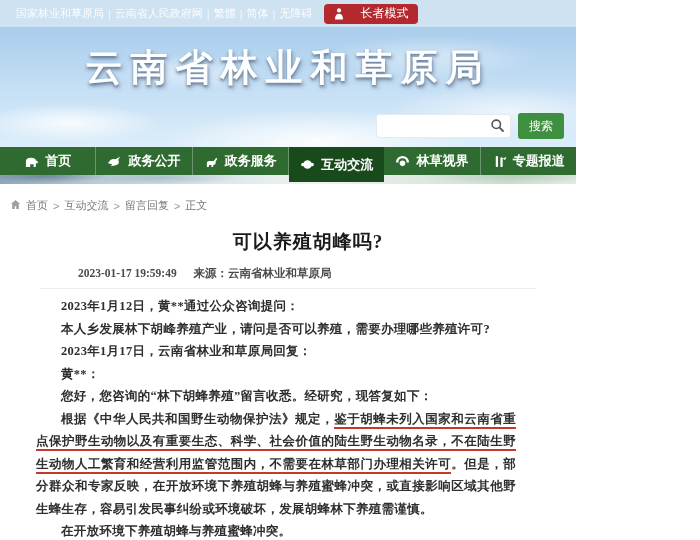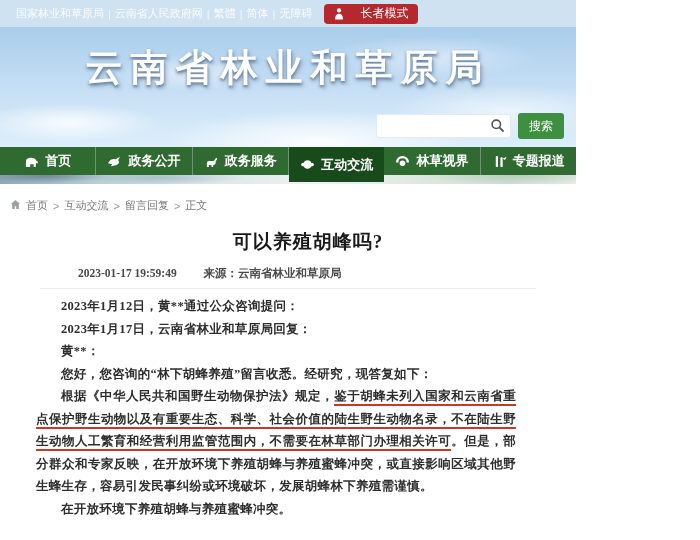--- a/index.html
+++ b/index.html
@@ -90,21 +90,21 @@
   .breadcrumb .crumb.current{cursor:default;text-align:center;}
   .breadcrumb .bsep{color:#999;}
   .article-title{
     margin:16px 0 0 0;text-align:center;font-size:19px;font-weight:bold;color:#1a1a1a;
     font-family:"Liberation Serif","DejaVu Serif",serif;letter-spacing:1px;padding-left:40px;
   }
   .meta{
     margin:11px 0 0 78px;font-size:11.5px;color:#4a4a4a;
     font-family:"Liberation Serif","DejaVu Serif",serif;font-weight:600;
   }
-  .meta .date{margin-right:24px;font-family:Liberation Serif, serif;}
+  .meta .date{margin-right:14px;font-family:Liberation Serif, serif;}
   .divider{border:none;border-top:1px solid #ececec;margin:7px 40px 0 40px;}
   .body{
     margin:6px 60px 0 36px;font-size:12.5px;line-height:22.5px;color:#2e2e2e;
     font-family:"Liberation Serif","DejaVu Serif",serif;font-weight:600;
     letter-spacing:.3px;text-align:justify;
   }
   .body p{margin:0;text-indent:2em;}
   .redline{
     border-bottom:2.5px solid #c4392c;padding-bottom:1px;
     box-decoration-break:clone;-webkit-box-decoration-break:clone;
@@ -230,20 +230,21 @@
 
     <div class="meta">
       <span class="date">2023-01-17 19:59:49</span>
       <span>来源：</span><span>云南省林业和草原局</span>
     </div>
 
     <hr class="divider">
 
     <div class="body">
       <p>2023年1月12日，黄**通过公众咨询提问：</p>
+      <p>本人乡发展林下胡峰养殖产业，请问是否可以养殖，需要办理哪些养殖许可?</p>
       <p>2023年1月17日，云南省林业和草原局回复：</p>
       <p>黄**：</p>
       <p>您好，您咨询的“林下胡蜂养殖”留言收悉。经研究，现答复如下：</p>
       <p><span>根据《中华人民共和国野生动物保护法》规定，</span><span class="redline">鉴于胡蜂未列入国家和云南省重点保护野生动物以及有重要生态、科学、社会价值的陆生野生动物名录，不在陆生野生动物人工繁育和经营利用监管范围内，不需要在林草部门办理相关许可</span><span>。但是，部分群众和专家反映，在开放环境下养殖胡蜂与养殖蜜蜂冲突，或直接影响区域其他野生蜂生存，容易引发民事纠纷或环境破坏，发展胡蜂林下养殖需谨慎。</span></p>
       <p>在开放环境下养殖胡蜂与养殖蜜蜂冲突。</p>
     </div>
 
   </div>
 </div>
 

